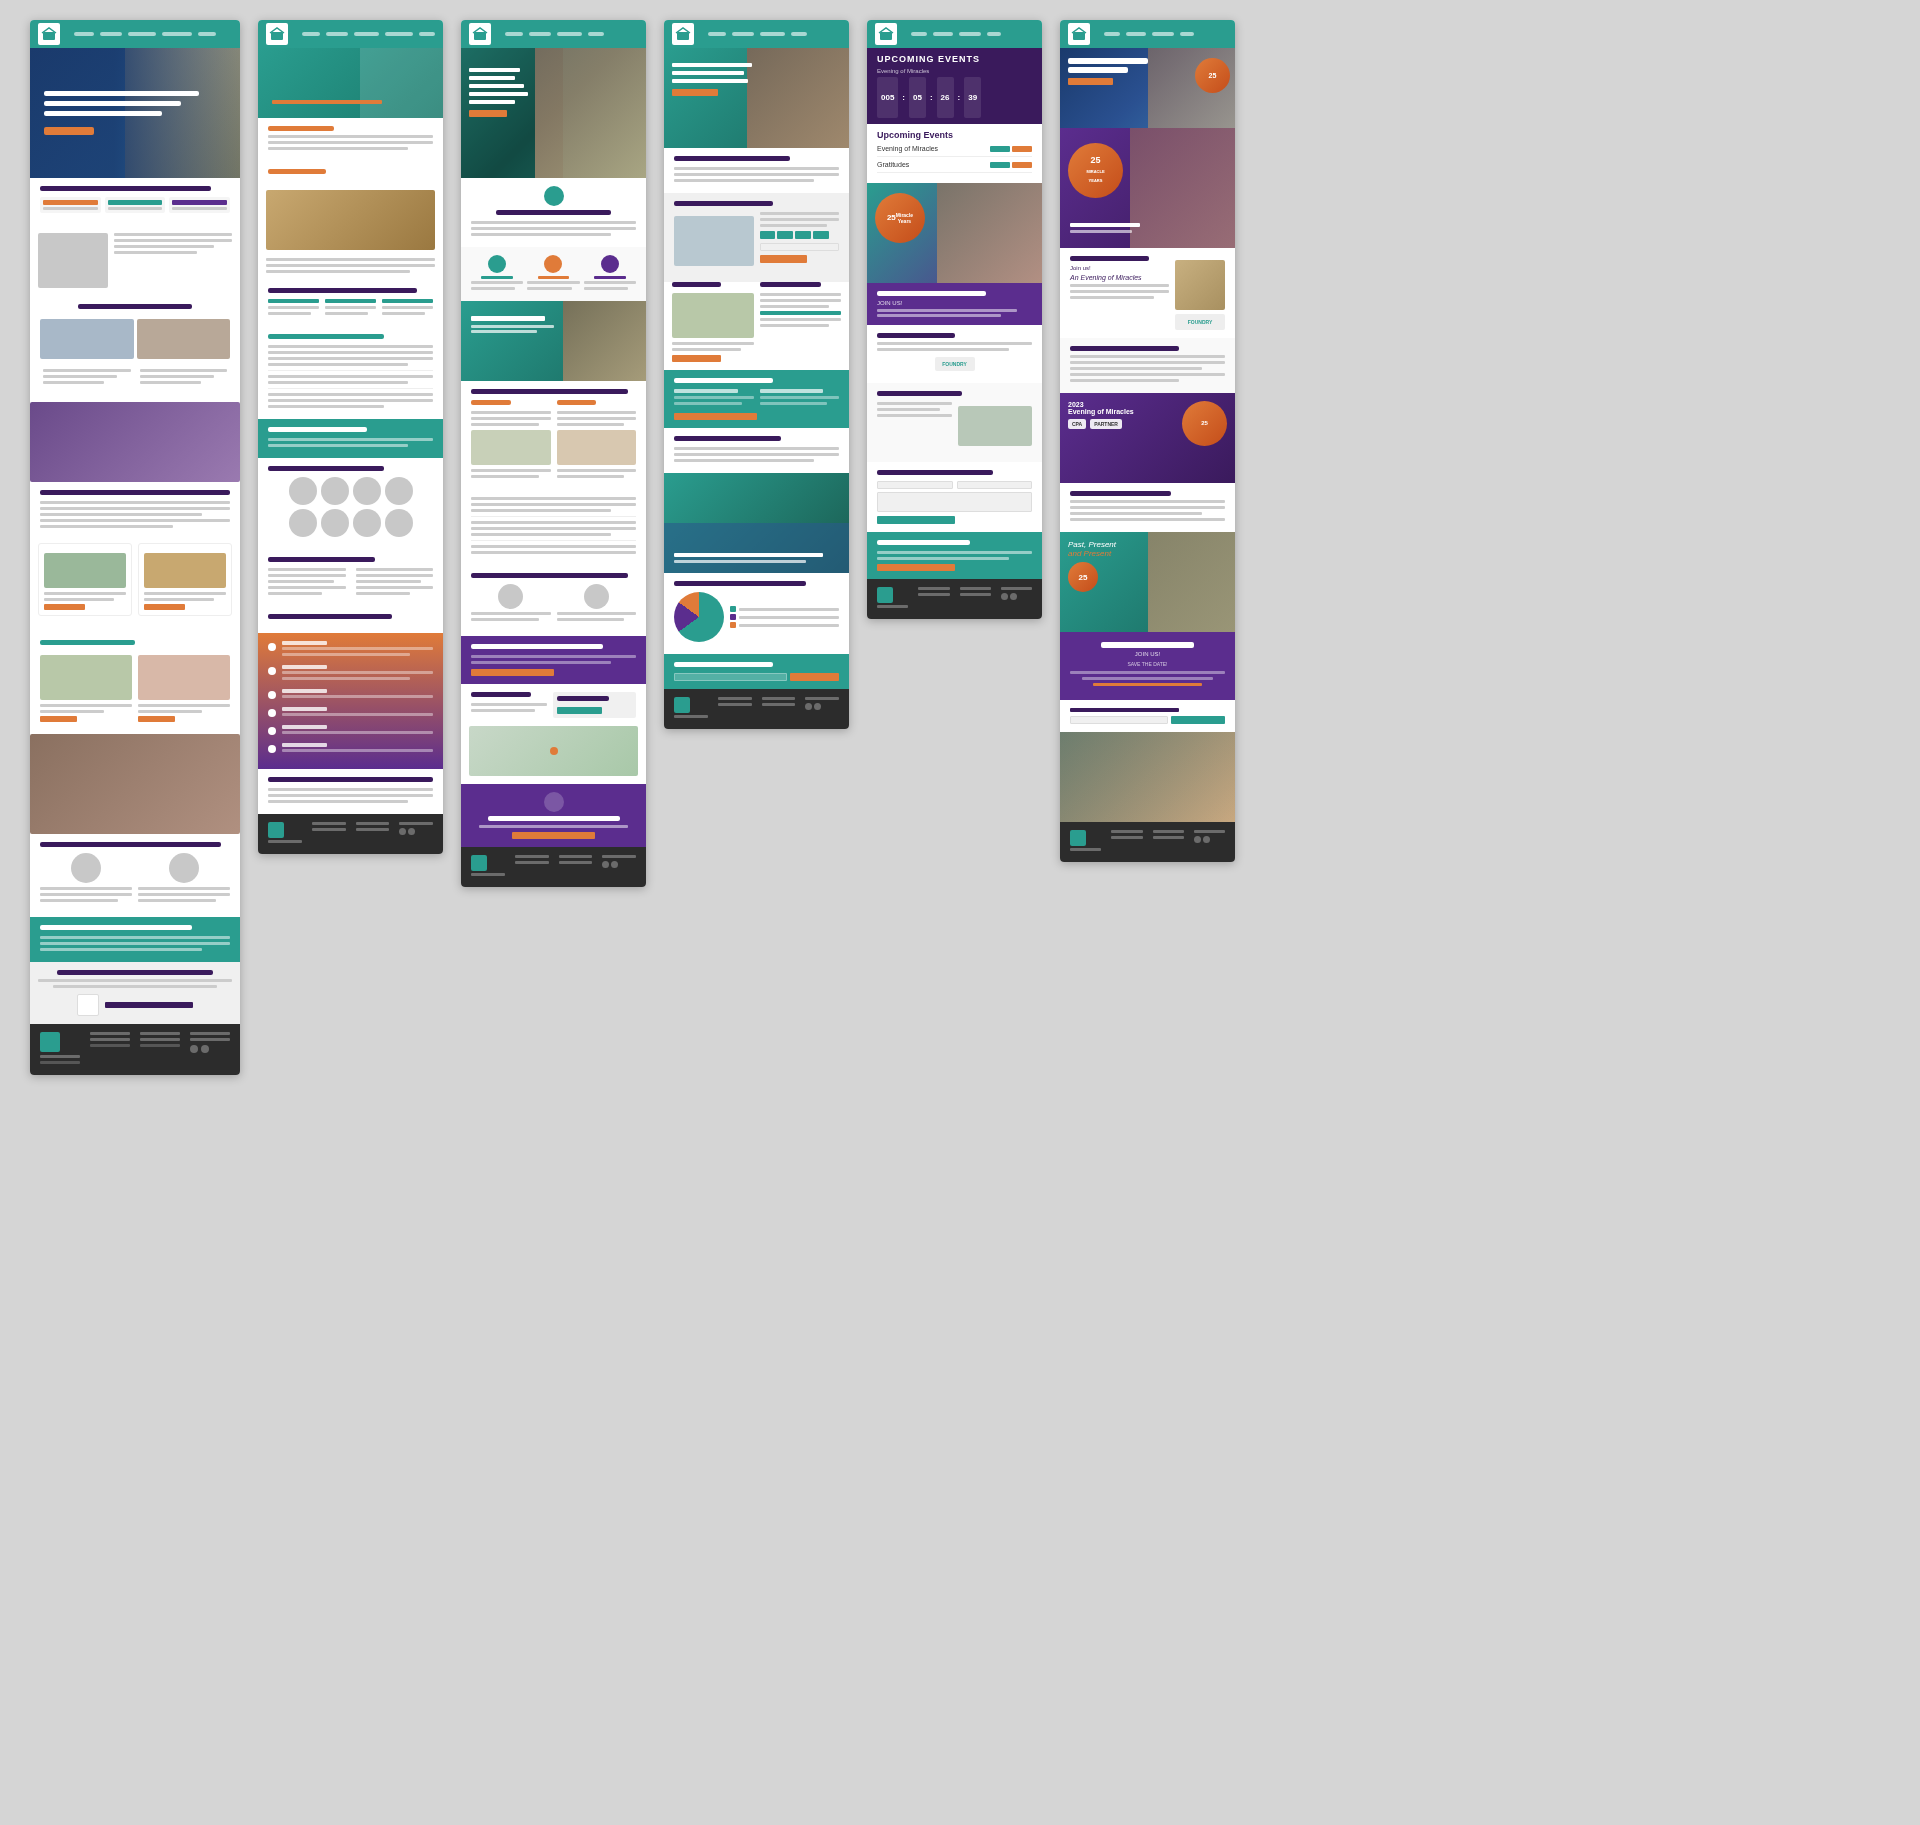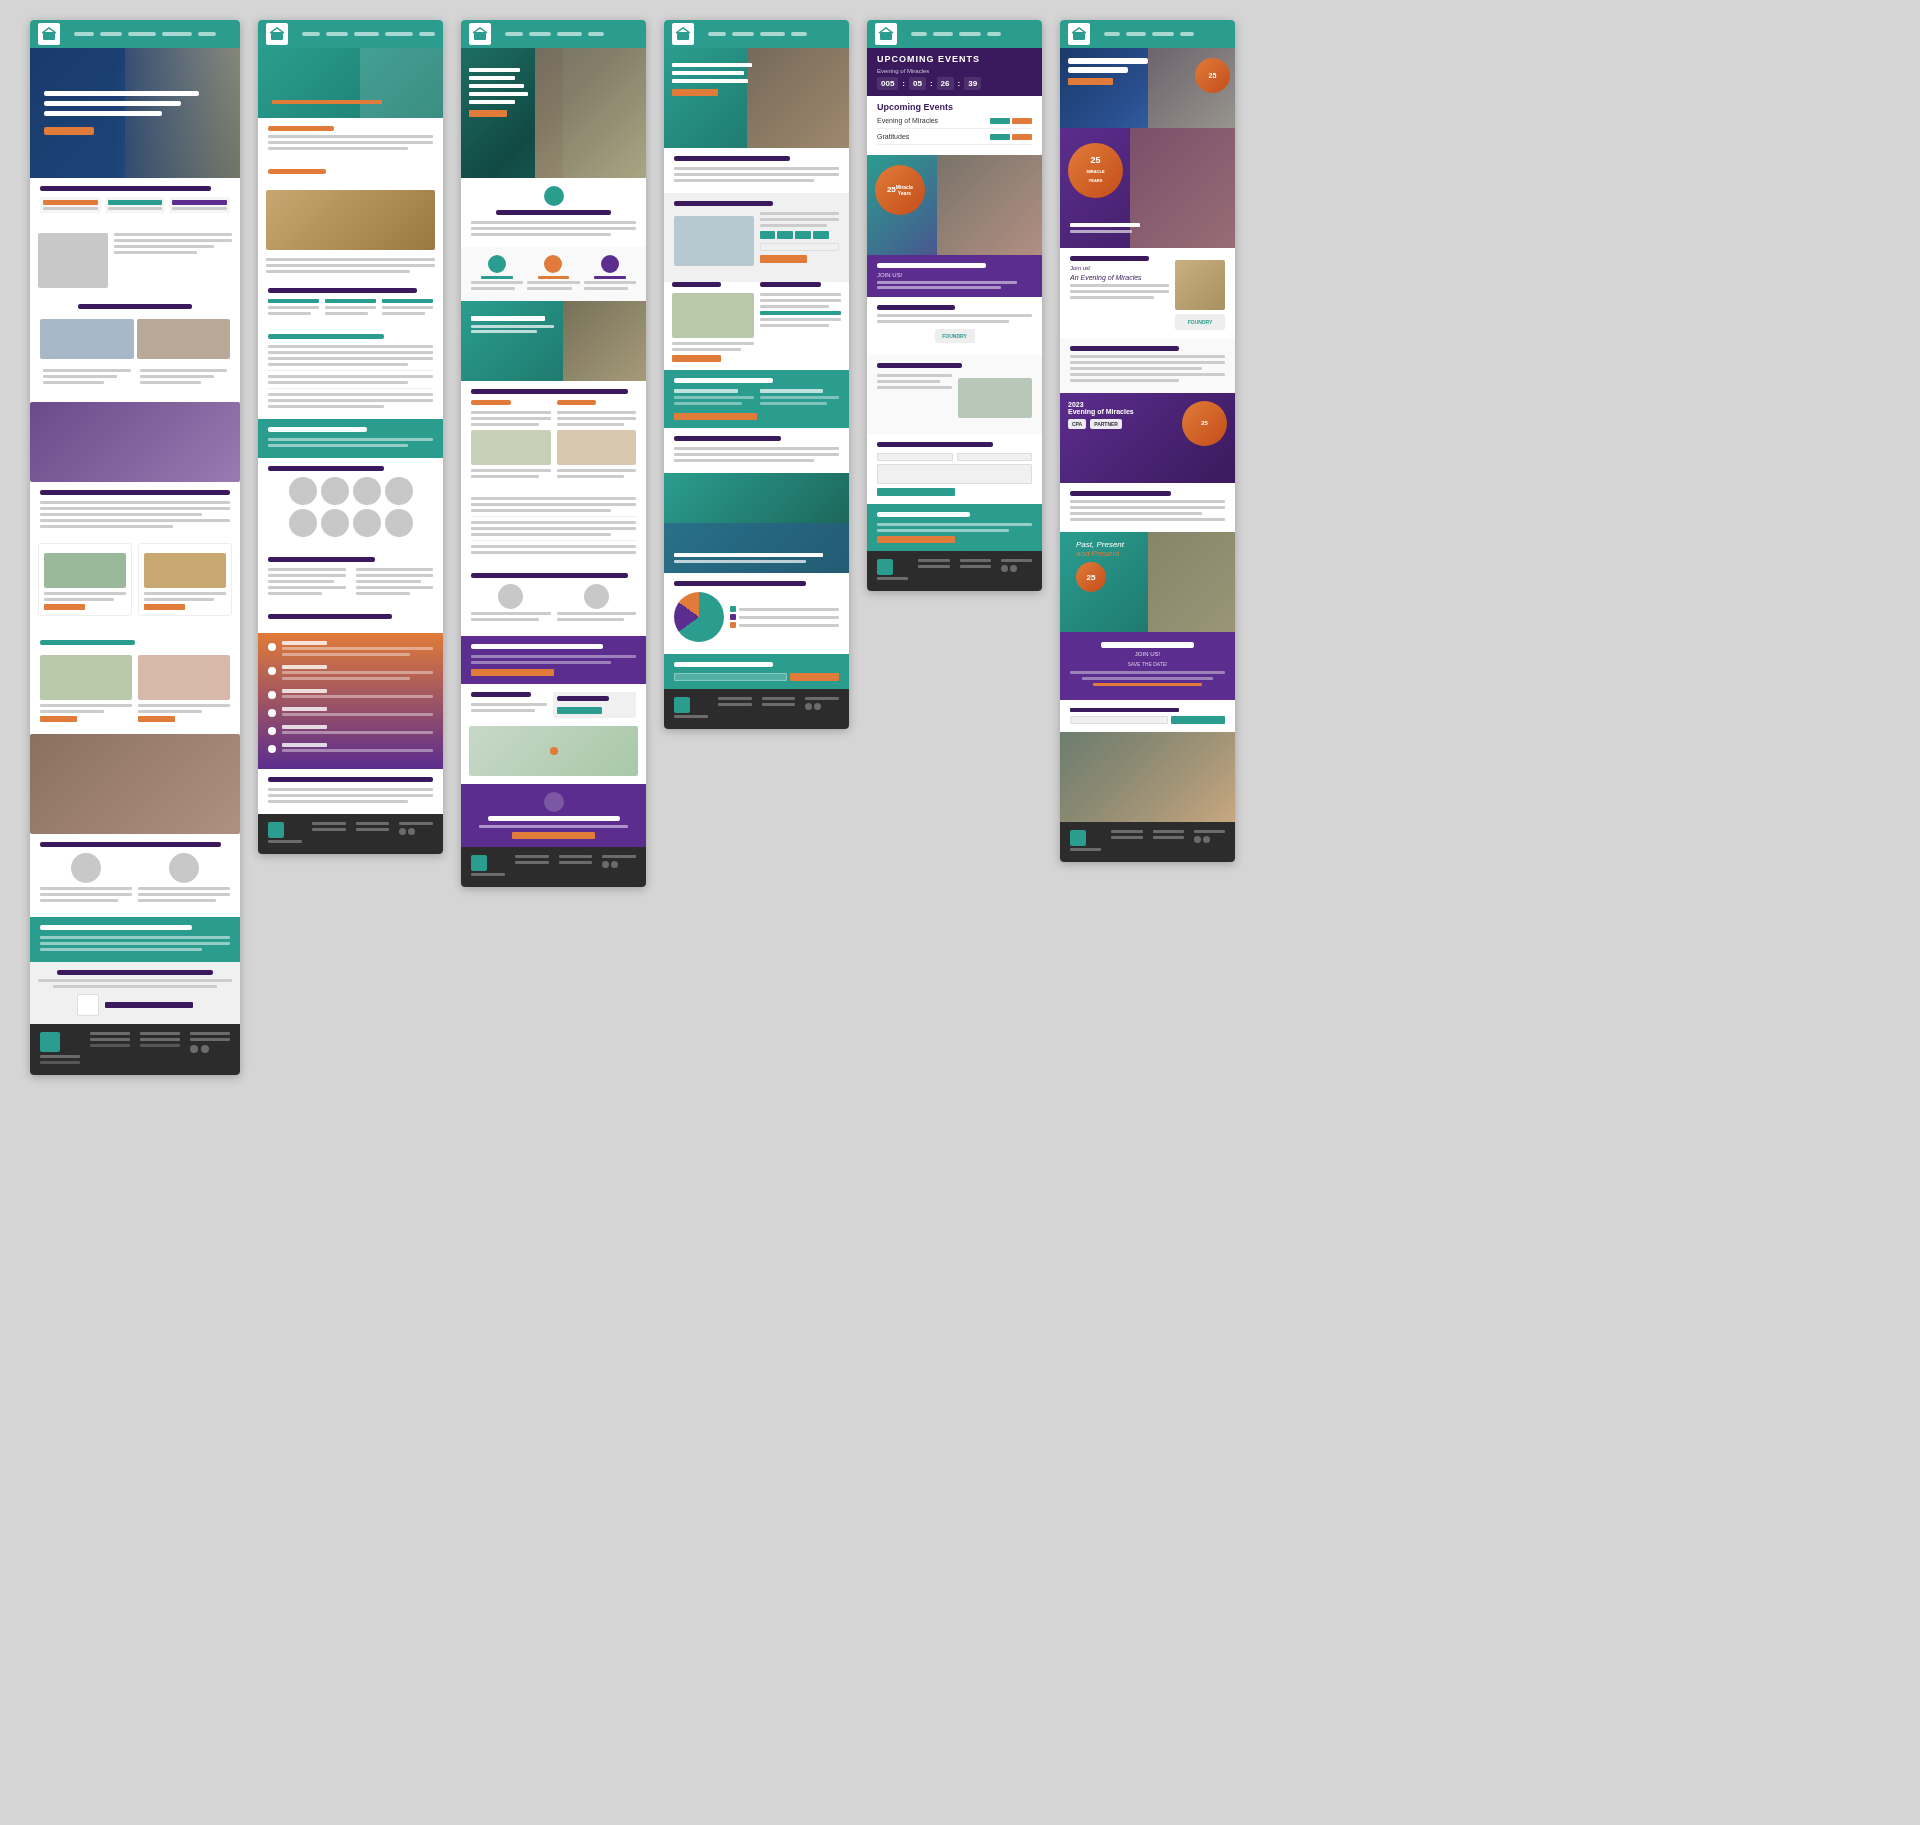--- a/index.html
+++ b/index.html
@@ -193,21 +193,21 @@
       margin-bottom: 4px;
     }
     .countdown-row {
       display: flex;
       gap: 4px;
       align-items: center;
     }
     .countdown-box {
       background: rgba(255,255,255,0.1);
       border-radius: 2px;
-      padding: 2px 4px;
+      padding: 16px 4px;
       text-align: center;
     }
     .countdown-num {
       color: #fff;
       font-size: 8px;
       font-weight: bold;
     }
     .countdown-colon {
       color: #fff;
       font-size: 8px;
@@ -1336,21 +1336,21 @@
     <div style="padding:8px 10px; background:#fff;">
       <div style="height:5px; background:#3a1a5c; border-radius:2px; width:65%; margin-bottom:4px;"></div>
       <div class="text-line full"></div>
       <div class="text-line full"></div>
       <div class="text-line medium"></div>
       <div class="text-line full"></div>
     </div>
 
     <div style="position:relative; height:100px; background:linear-gradient(135deg, #2a9d8f, #1a6a60); overflow:hidden; padding:8px;">
       <div style="position:absolute; right:0; top:0; width:50%; height:100%; background:linear-gradient(135deg, #b08060, #d0a880); opacity:0.7;"></div>
-      <div style="position:relative; z-index:1;margin-left:8px;">
+      <div style="position:relative; z-index:1;">
         <div style="font-size:8px; color:#fff; font-style:italic; margin-bottom:4px;">Past, Present<br><span style="color:#e07b39;">and Present</span></div>
 
         <div style="width:30px; height:30px; border-radius:50%; background:linear-gradient(135deg, #e07b39, #c44d1a); display:flex; align-items:center; justify-content:center;">
           <div style="color:#fff; font-size:8px; font-weight:bold;">25</div>
         </div>
       </div>
     </div>
 
     <div style="background:#5b2d8e; padding:10px; text-align:center;">
       <div style="height:6px; background:#fff; border-radius:2px; width:60%; margin:0 auto 3px;"></div>

